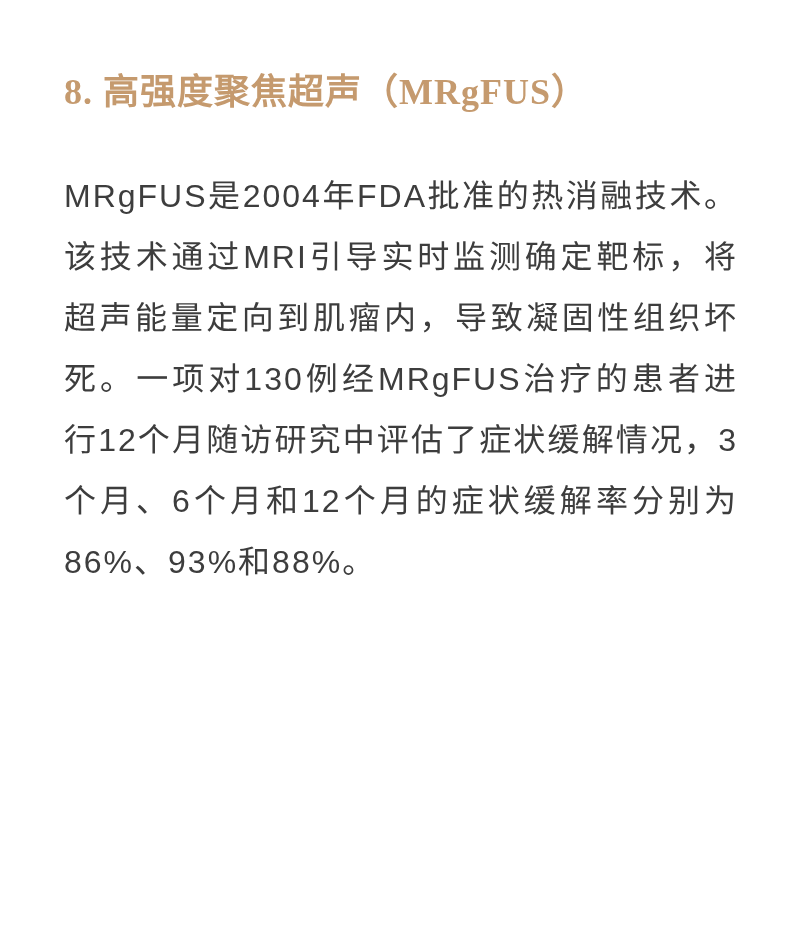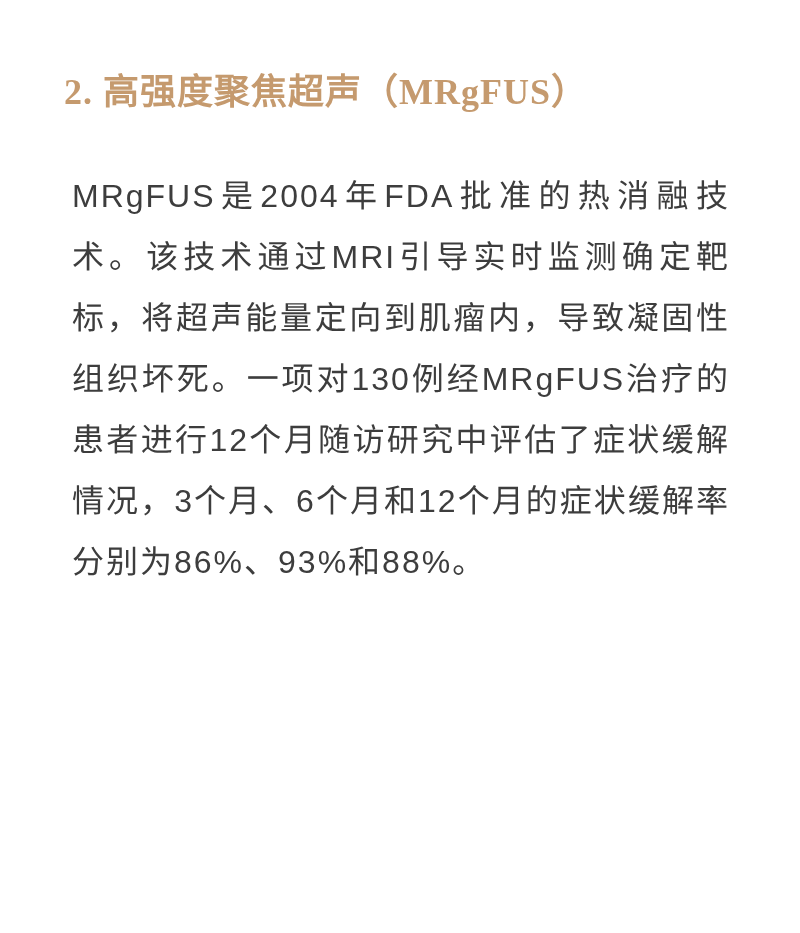--- a/index.html
+++ b/index.html
@@ -24,34 +24,34 @@
     font-weight: 700;
     font-size: 36px;
     line-height: 44px;
     letter-spacing: 1px;
     color: #c59a6e;
   }
   .article-body {
     margin-top: 52px;
   }
   .article-body p {
-    margin: 8px;
+    margin: 0;
     padding: 0;
     font-family: "Liberation Sans", sans-serif;
     font-weight: 300;
     font-size: 32px;
     line-height: 61px;
     color: #3d3d3d;
     letter-spacing: 2px;
     text-align: justify;
     text-justify: inter-character;
   }
 </style>
 </head>
 <body>
 
 <div class="page">
-  <h2 class="section-heading">2. 高强度聚焦超声（MRgFUS）</h2>
+  <h2 class="section-heading">8. 高强度聚焦超声（MRgFUS）</h2>
 
   <div class="article-body">
     <p>MRgFUS是2004年FDA批准的热消融技术。该技术通过MRI引导实时监测确定靶标，将超声能量定向到肌瘤内，导致凝固性组织坏死。一项对130例经MRgFUS治疗的患者进行12个月随访研究中评估了症状缓解情况，3个月、6个月和12个月的症状缓解率分别为86%、93%和88%。</p>
   </div>
 </div>
 
 </body></html>

